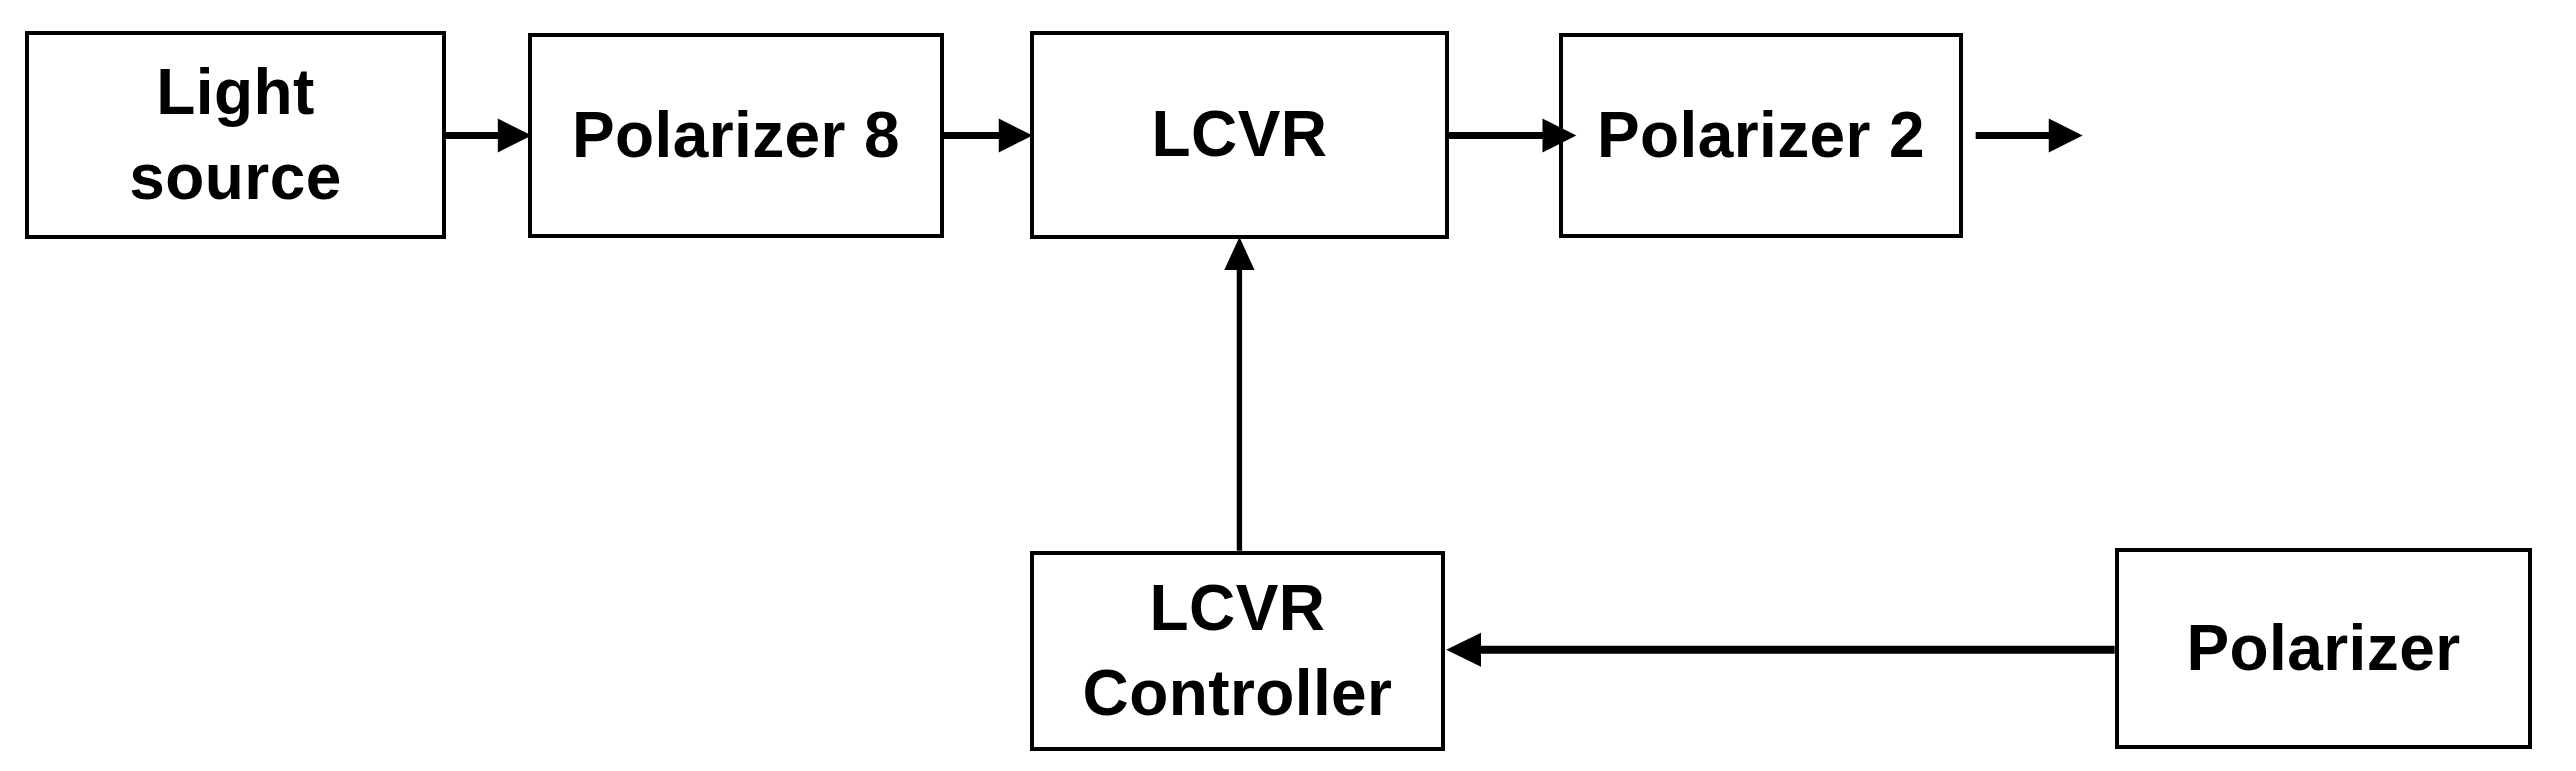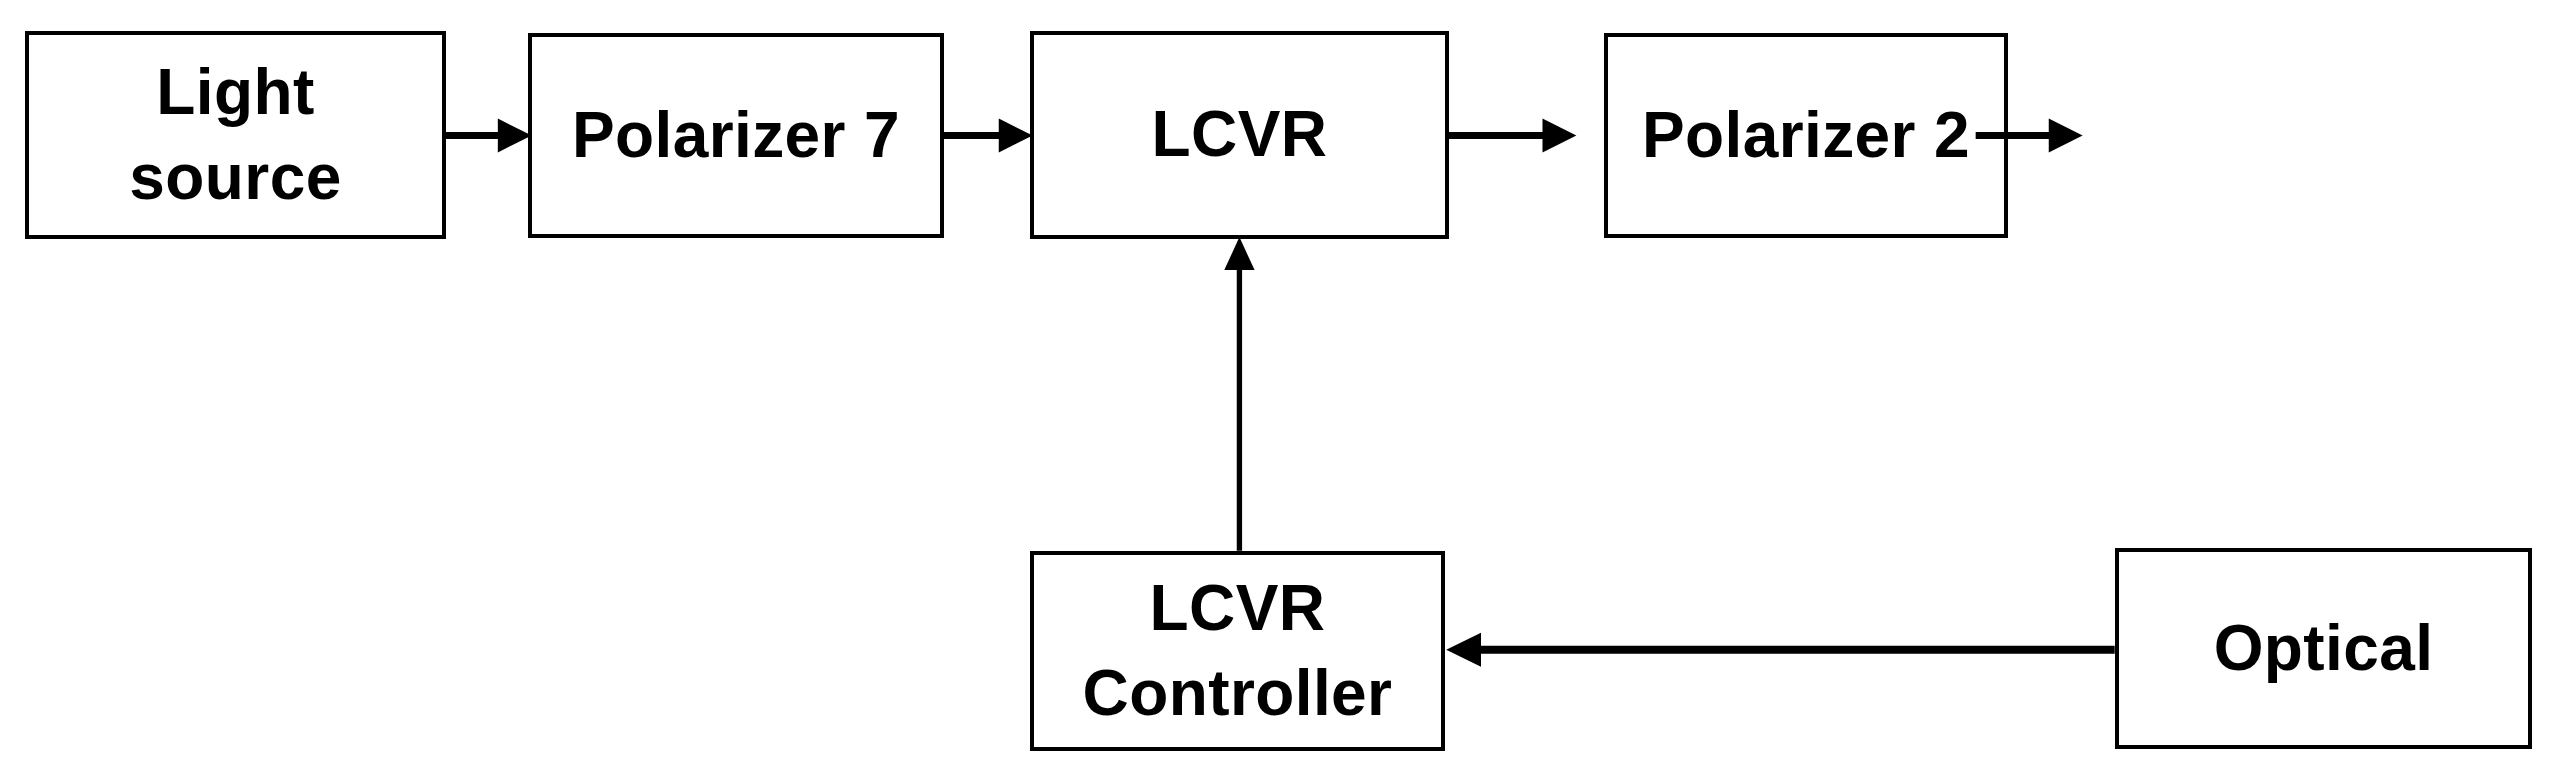--- a/index.html
+++ b/index.html
@@ -30,21 +30,21 @@
     line-height: 1.33;
     color: #000000;
     text-align: center;
     white-space: pre-line;
     letter-spacing: 0.4px;
   }
   
   .n-light-source        { left: 25px;   top: 31px;  width: 421px; height: 208px; }
   .n-polarizer-1         { left: 528px;  top: 33px;  width: 416px; height: 205px; }
   .n-lcvr                { left: 1030px; top: 31px;  width: 419px; height: 208px; }
-  .n-polarizer-2         { left: 1604px; top: 33px;  width: 404px; height: 205px; }
+  .n-polarizer-2         { left: 1559px; top: 33px;  width: 404px; height: 205px; }
   .n-optical-power-meter { left: 2080px; top: 31px;  width: 486px; height: 208px; }
   
   .n-lcvr-controller     { left: 1030px; top: 551px; width: 415px; height: 200px; }
   .n-computer            { left: 2115px; top: 548px; width: 417px; height: 201px; }
 
   .arrows {
     position: absolute;
     left: 0;
     top: 0;
     width: 2576px;
@@ -58,39 +58,39 @@
 <body>
 
 <div class="canvas">
 
   <div class="node n-light-source">
     <span class="label">Light
 source</span>
   </div>
 
   <div class="node n-polarizer-1">
-    <span class="label">Polarizer 7</span>
+    <span class="label">Polarizer 8</span>
   </div>
 
   <div class="node n-lcvr">
     <span class="label">LCVR</span>
   </div>
 
   <div class="node n-polarizer-2">
     <span class="label">Polarizer 2</span>
   </div>
 
 
   <div class="node n-lcvr-controller">
     <span class="label">LCVR
 Controller</span>
   </div>
 
   <div class="node n-computer">
-    <span class="label">Optical</span>
+    <span class="label">Polarizer</span>
   </div>
 
   <svg class="arrows" viewBox="0 0 2889 865" xmlns="http://www.w3.org/2000/svg">
 
     <g>
       <line x1="498" y1="152" x2="566" y2="152" stroke-width="8"></line>
       <polygon points="596,152 558,133 558,171"></polygon>
     </g>
 
     <g>

